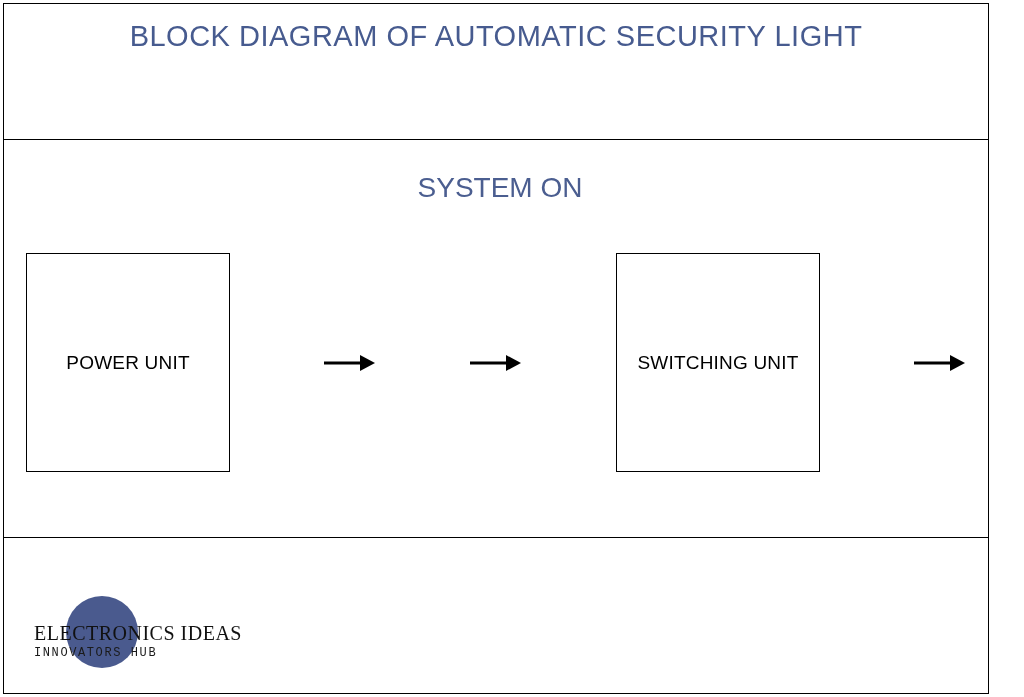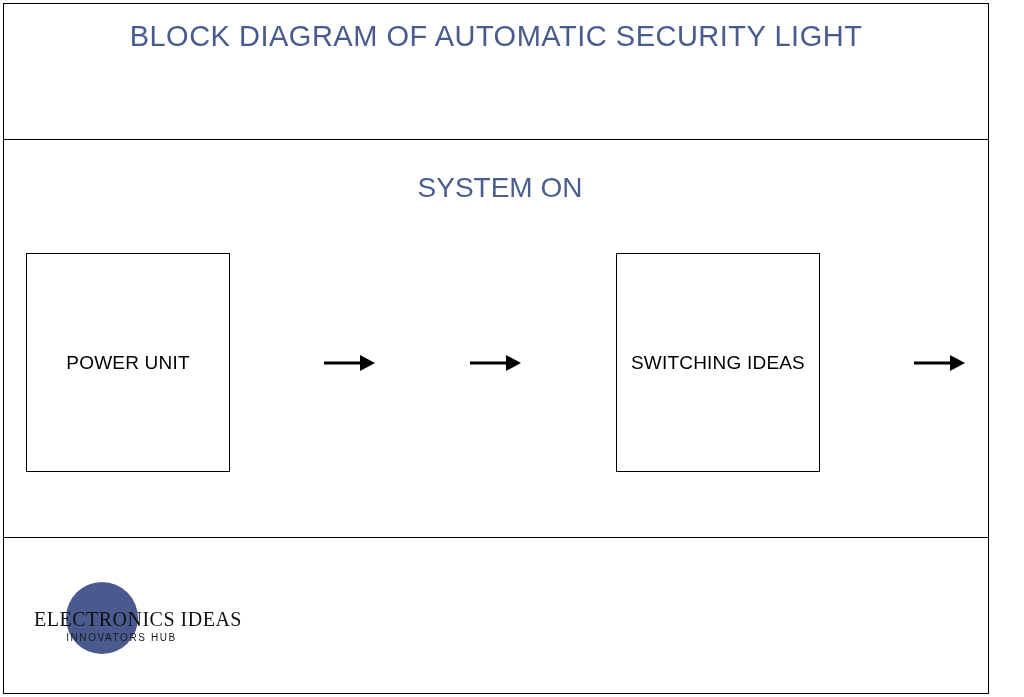--- a/index.html
+++ b/index.html
@@ -118,21 +118,21 @@
     border-left: 15px solid #000000;
   }
   .band-footer {
     height: 155px;
     flex: 0 0 auto;
     position: relative;
   }
   .logo {
     position: absolute;
     left: 30px;
-    top: 44px;
+    top: 58px;
     width: 175px;
     height: 75px;
   }
   .logo-circle {
     position: absolute;
     left: 32px;
     top: 0px;
     width: 72px;
     height: 72px;
     border-radius: 50%;
@@ -148,23 +148,23 @@
     font-size: 20px;
     letter-spacing: 0.5px;
     color: #111111;
     white-space: nowrap;
   }
   .logo-tag {
     position: absolute;
     left: 0;
     top: 50px;
     width: 175px;
-    text-align: center;
-    font-family: Liberation Sans, sans-serif;
-    font-size: 10px;
+    text-align: left;
+    font-family: Liberation Mono, monospace;
+    font-size: 12px;
     letter-spacing: 1.6px;
     color: #1a1a1a;
     white-space: nowrap;
   }
 </style>
 </head>
 <body>
 
 <div class="page">
   <div class="frame">
@@ -187,21 +187,21 @@
           <span class="head"></span>
         </div>
 
 
         <div class="arrow">
           <span class="shaft"></span>
           <span class="head"></span>
         </div>
 
         <div class="block">
-          <span class="block-label">SWITCHING IDEAS</span>
+          <span class="block-label">SWITCHING UNIT</span>
         </div>
 
         <div class="arrow">
           <span class="shaft"></span>
           <span class="head"></span>
         </div>
 
 
       </div>
     </div>

